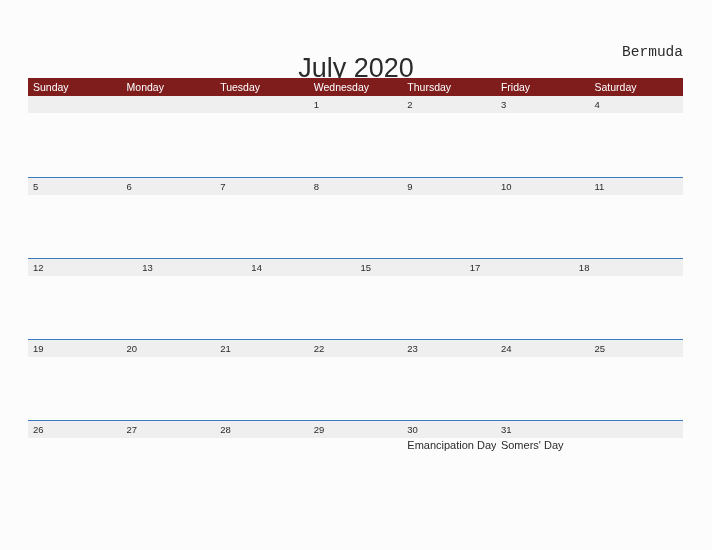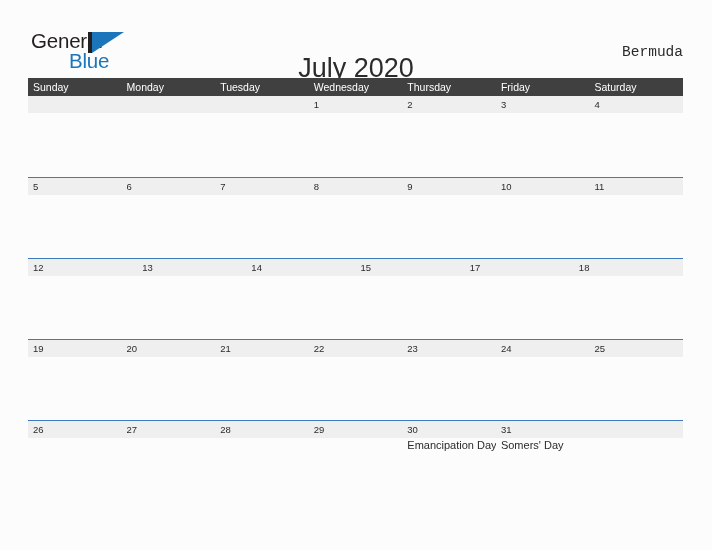--- a/index.html
+++ b/index.html
@@ -107,21 +107,21 @@
     position: absolute;
     left: 28px;
     top: 78px;
     width: 655px;
   }
 
   .weekdays {
     display: flex;
     width: 100%;
     height: 18px;
-    background: #404040;
+    background: #7f1d1d;
   }
   .weekday {
     flex: 1 1 0;
     color: #ffffff;
     font-size: 10.5px;
     line-height: 18px;
     padding-left: 5px;
     box-sizing: border-box;
     white-space: nowrap;
   }
@@ -173,28 +173,20 @@
     white-space: nowrap;
   }
 </style>
 </head>
 <body>
 
 <div class="page">
 
   <div class="header">
 
-    <div class="logo">
-      <span class="logo-general">General</span>
-      <span class="logo-mark">
-        <span class="bar"></span>
-        <span class="flag"></span>
-      </span>
-      <span class="logo-blue">Blue</span>
-    </div>
 
     <div class="cal-title">July 2020</div>
 
     <div class="cal-region">Bermuda</div>
 
   </div>
 
   <div class="calendar">
     <div class="weekdays">
         <div class="weekday">Sunday</div>

